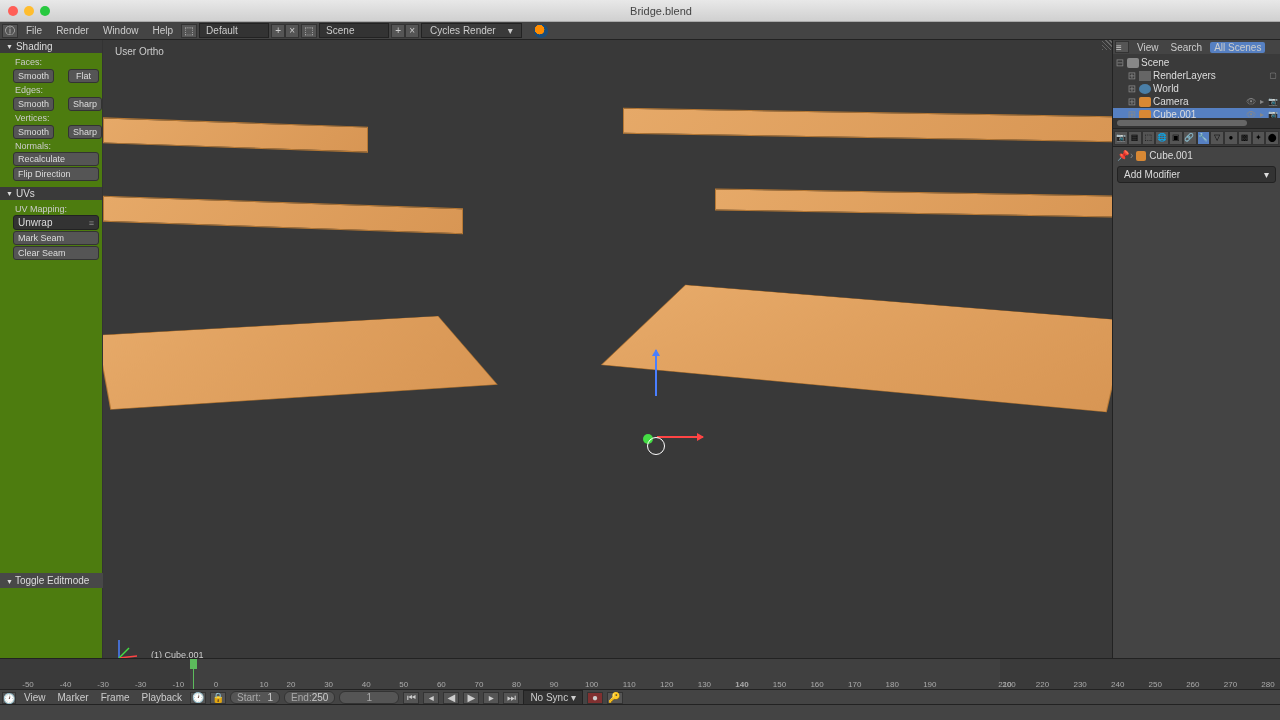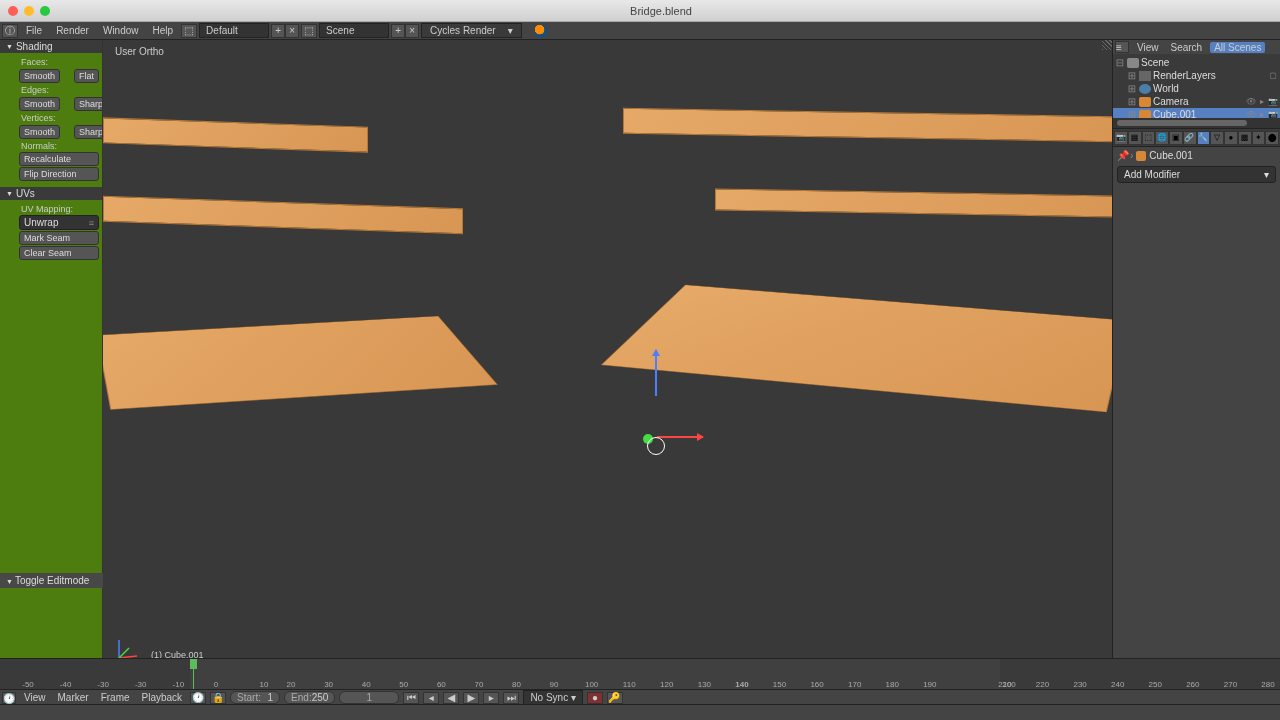--- a/index.html
+++ b/index.html
@@ -25,21 +25,21 @@
 .topbar .stats { margin-left: 6px; color: #aaa; font-size: 9px; white-space: nowrap; }
 .blender-icon { width: 14px; height: 14px; background: radial-gradient(circle at 40% 40%, #ff8c00 40%, #1a4d7a 42%); border-radius: 50%; }
 
 
 .main { position: absolute; top: 40px; left: 0; right: 0; bottom: 34px; display: flex; }
 
 
 .left-panel { width: 103px; background: #4d7c0f; border-right: 1px solid #333; display: flex; flex-direction: column; overflow: hidden; }
 .panel-header { background: #3a3a3a; padding: 1px 6px; color: #ddd; font-size: 10px; display: flex; align-items: center; gap: 3px; }
 .panel-header::before { content: '▼'; font-size: 7px; }
-.panel-body { padding: 3px 3px 6px 19px; }
+.panel-body { padding: 3px 3px 6px 13px; }
 .panel-label { color: #ccc; font-size: 9px; padding: 1px 2px; }
 .btn-row { display: flex; gap: 14px; margin: 1px 0; }
 .btn { flex: 1; background: #555; border: 1px solid #333; border-radius: 3px; padding: 1px 4px; color: #ddd; text-align: center; font-size: 9px; cursor: pointer; }
 .btn.wide { width: 100%; }
 .select-field { background: #333; border: 1px solid #222; border-radius: 3px; padding: 1px 4px; color: #ddd; font-size: 9px; display: flex; justify-content: space-between; align-items: center; }
 .select-field::after { content: '≡'; color: #888; }
 .left-panel .bottom-op { position: absolute; bottom: 98px; left: 0; width: 103px; background: #484848; padding: 2px 6px; color: #ddd; font-size: 10px; }
 .bottom-op::before { content: '▼ '; font-size: 7px; }
 
 

